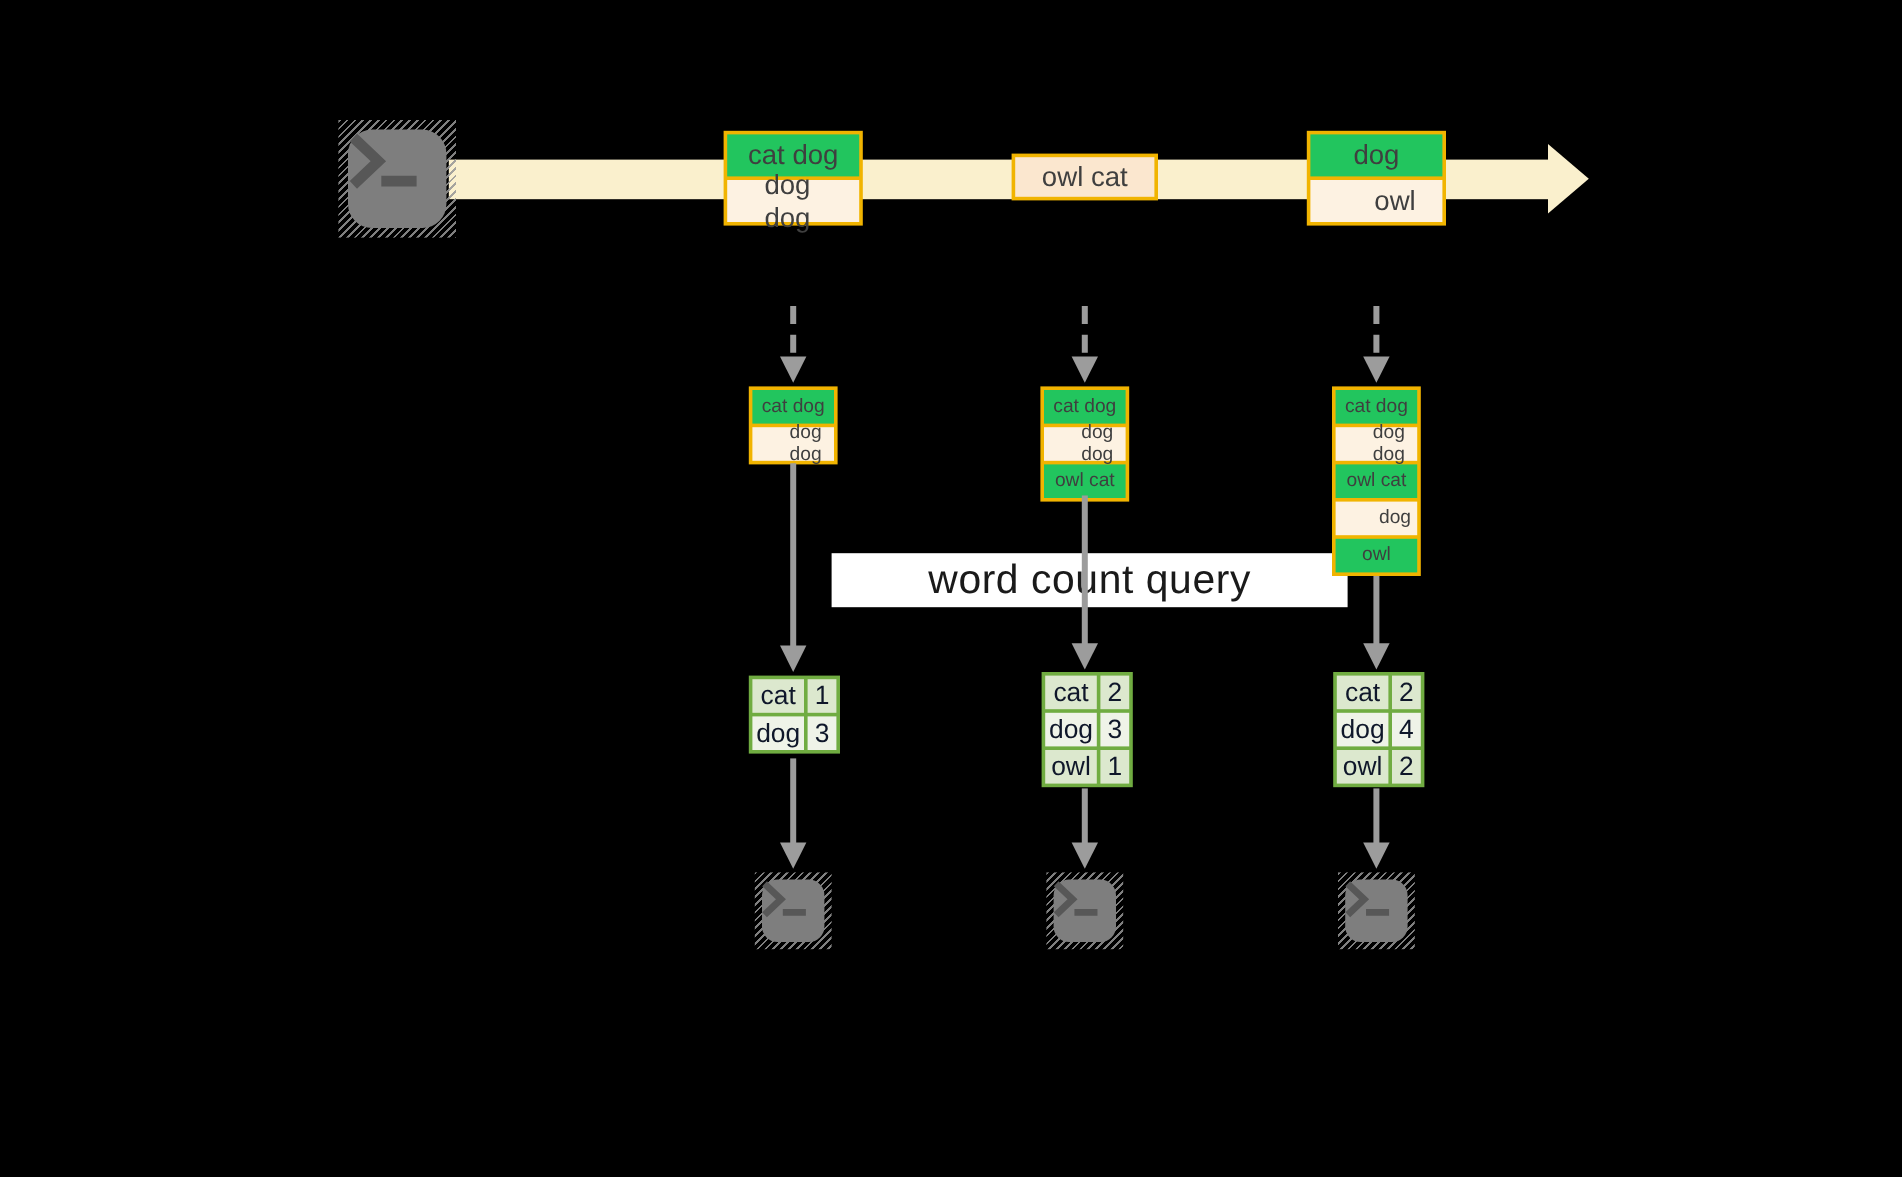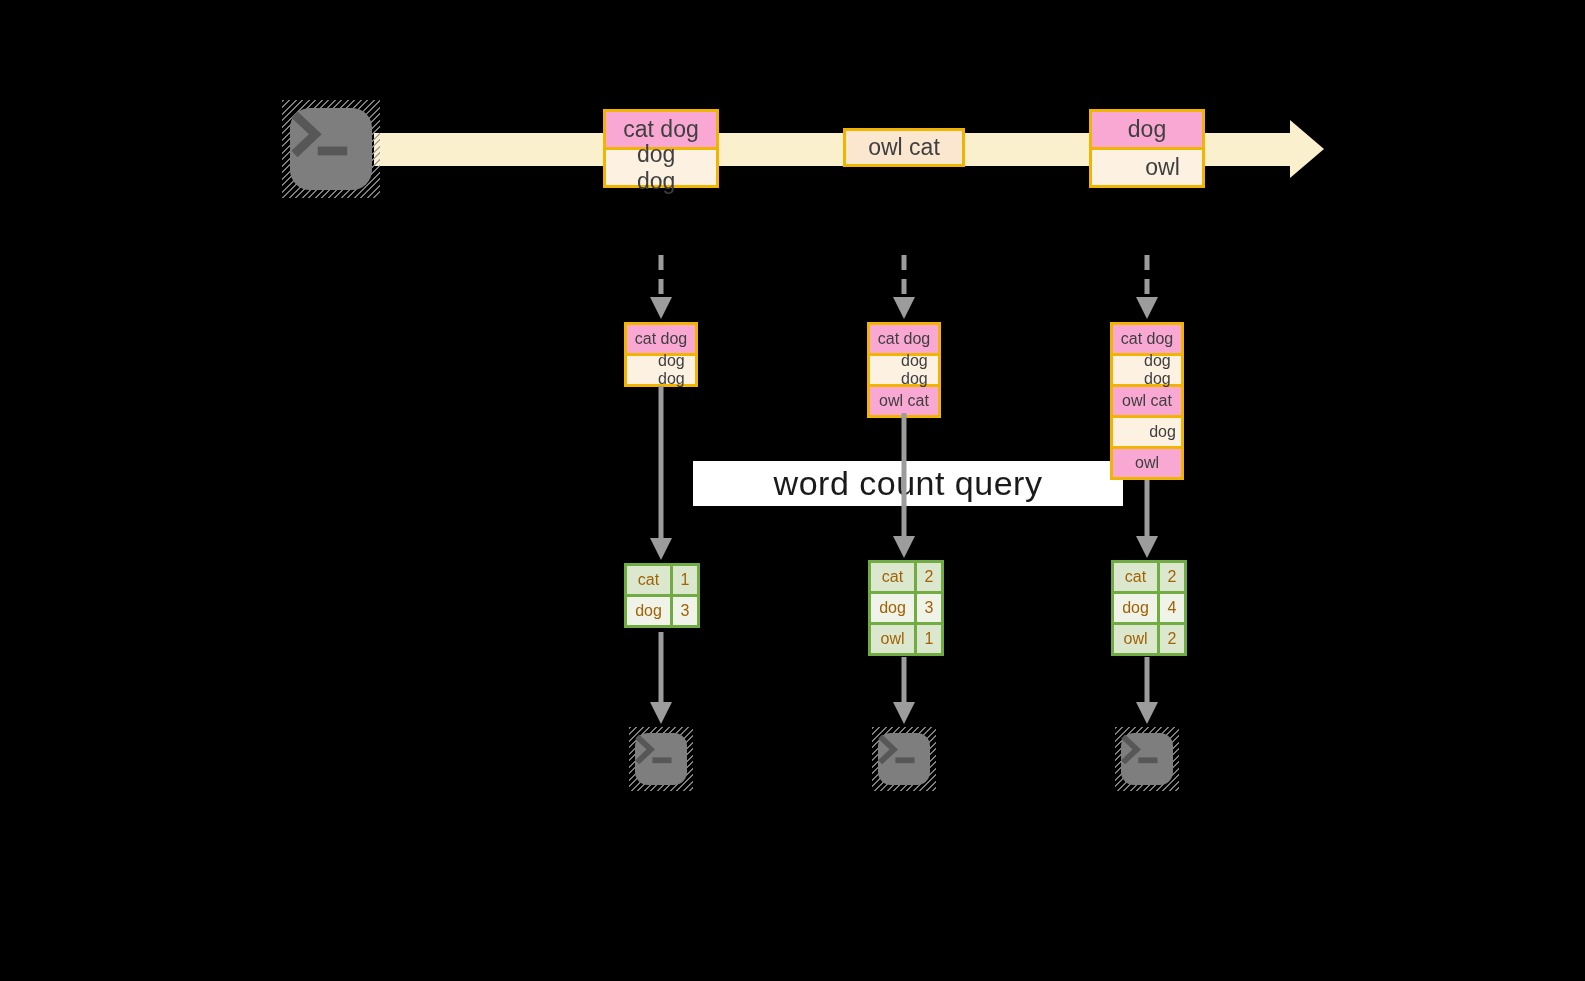--- a/index.html
+++ b/index.html
@@ -21,26 +21,26 @@
   .term.small{width:64px;height:64px;top:727px;}
   .term.small .body{inset:6px;border-radius:13px;}
   .term svg{position:absolute;inset:0;width:100%;height:100%;}
   .term svg *{stroke:#575757;stroke-width:9;fill:none;stroke-linecap:square;}
   
   .obox{position:absolute;display:flex;flex-direction:column;gap:3px;background:#f1b400;padding:3px;z-index:3;box-sizing:border-box;}
   .orow{display:flex;align-items:center;justify-content:center;color:#3f3f3f;}
   .orow.big{height:35px;font-size:23px;}
   .orow.mid{height:33px;font-size:23px;}
   .orow.sm{height:28px;font-size:16px;}
-  .fill-dark{background:#f9a8d4;}
+  .fill-dark{background:#22c55e;}
   .fill-light{background:#fdf2e2;padding-left:31px;}
   .fill-mid{background:#fbe7cf;}
   
   .gtable{position:absolute;display:grid;grid-template-columns:43px 24px;gap:3px;padding:3px;background:#70ac41;z-index:3;}
-  .gcell{height:28px;display:flex;align-items:center;justify-content:center;font-size:16px;color:#a16207;}
+  .gcell{height:28px;display:flex;align-items:center;justify-content:center;font-size:22px;color:#0f172a;}
   .g-dark{background:#dce8ce;}
   .g-light{background:#eff3e8;}
   
   .arrow{position:absolute;width:26px;z-index:4;overflow:visible;}
   .arrow line{stroke:#9c9c9c;stroke-width:5;}
   .arrow polygon{fill:#9c9c9c;}
   
   .query-band{position:absolute;left:693px;top:461px;width:430px;height:45px;background:#ffffff;z-index:2;
     display:flex;align-items:center;justify-content:center;}
   .query-band span{font-size:34px;color:#1a1a1a;letter-spacing:.5px;}

